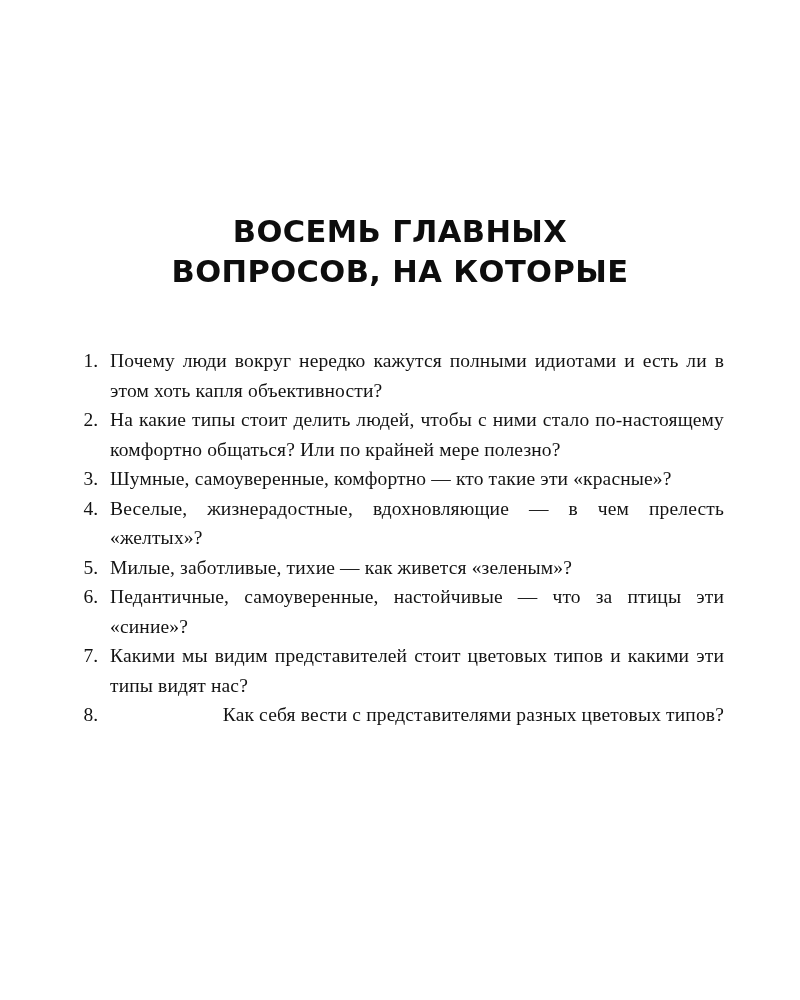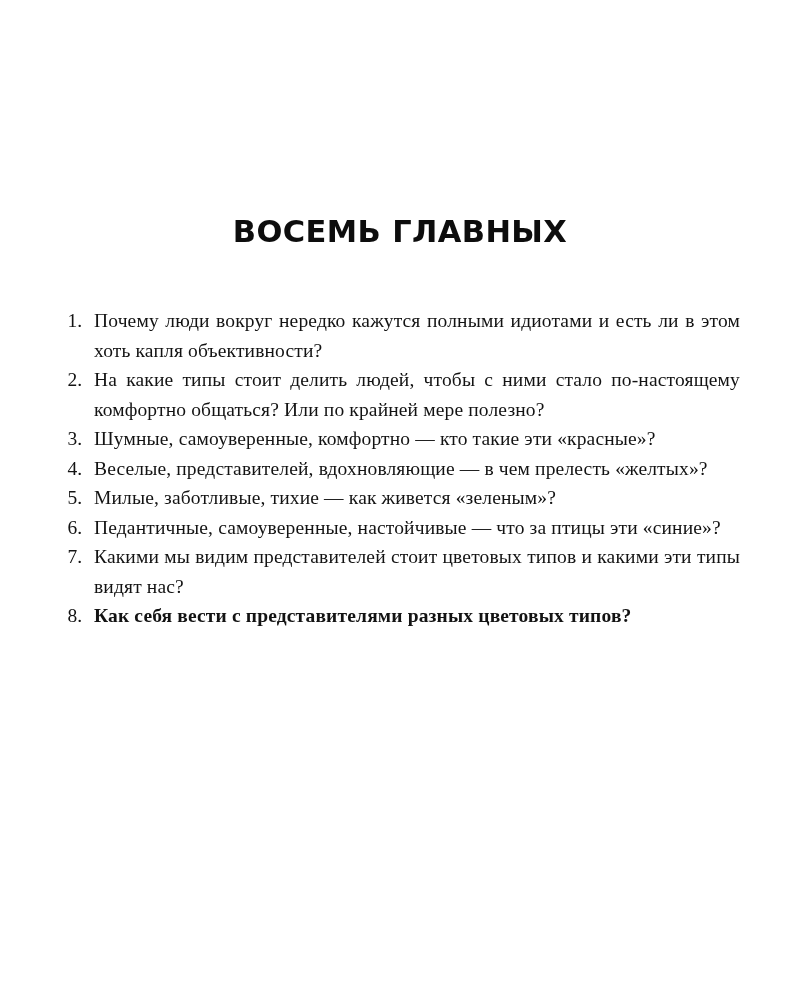--- a/index.html
+++ b/index.html
@@ -12,21 +12,21 @@
     height: 1000px;
     overflow: hidden;
     font-family: "Liberation Serif", serif;
     color: #111111;
   }
   .page {
     position: relative;
     width: 800px;
     height: 800px;
     box-sizing: border-box;
-    padding: 0 60px;
+    padding: 0 76px;
   }
   .heading {
     margin: 0;
     padding-top: 212px;
     text-align: center;
     font-family: "DejaVu Sans", sans-serif;
     font-weight: 700;
     font-size: 30.5px;
     line-height: 40px;
     letter-spacing: 0.4px;
@@ -58,49 +58,49 @@
     font-size: 19.5px;
     line-height: 29.5px;
   }
   .q-text {
     flex: 1 1 auto;
     text-align: justify;
     text-justify: inter-word;
     letter-spacing: 0.15px;
   }
   .q-text.no-justify {
-    text-align: left;
-    font-weight: bold;
+    text-align: right;
   }
 </style>
 </head>
 <body>
 
 <div class="page">
 
   <h1 class="heading">
     <span class="line">ВОСЕМЬ ГЛАВНЫХ</span>
+    <span class="line">ВОПРОСОВ, НА КОТОРЫЕ</span>
   </h1>
 
   <ol class="q-list">
     <li class="q-item">
       <span class="q-num">1.</span>
       <span class="q-text">Почему люди вокруг нередко кажутся полными идиотами и есть ли в этом хоть капля объективности?</span>
     </li>
     <li class="q-item">
       <span class="q-num">2.</span>
       <span class="q-text">На какие типы стоит делить людей, чтобы с ними стало по-настоящему комфортно общаться? Или по крайней мере полезно?</span>
     </li>
     <li class="q-item">
       <span class="q-num">3.</span>
       <span class="q-text">Шумные, самоуверенные, комфортно — кто такие эти «красные»?</span>
     </li>
     <li class="q-item">
       <span class="q-num">4.</span>
-      <span class="q-text">Веселые, представителей, вдохновляющие — в чем прелесть «желтых»?</span>
+      <span class="q-text">Веселые, жизнерадостные, вдохновляющие — в чем прелесть «желтых»?</span>
     </li>
     <li class="q-item">
       <span class="q-num">5.</span>
       <span class="q-text">Милые, заботливые, тихие — как живется «зеленым»?</span>
     </li>
     <li class="q-item">
       <span class="q-num">6.</span>
       <span class="q-text">Педантичные, самоуверенные, настойчивые — что за птицы эти «синие»?</span>
     </li>
     <li class="q-item">

